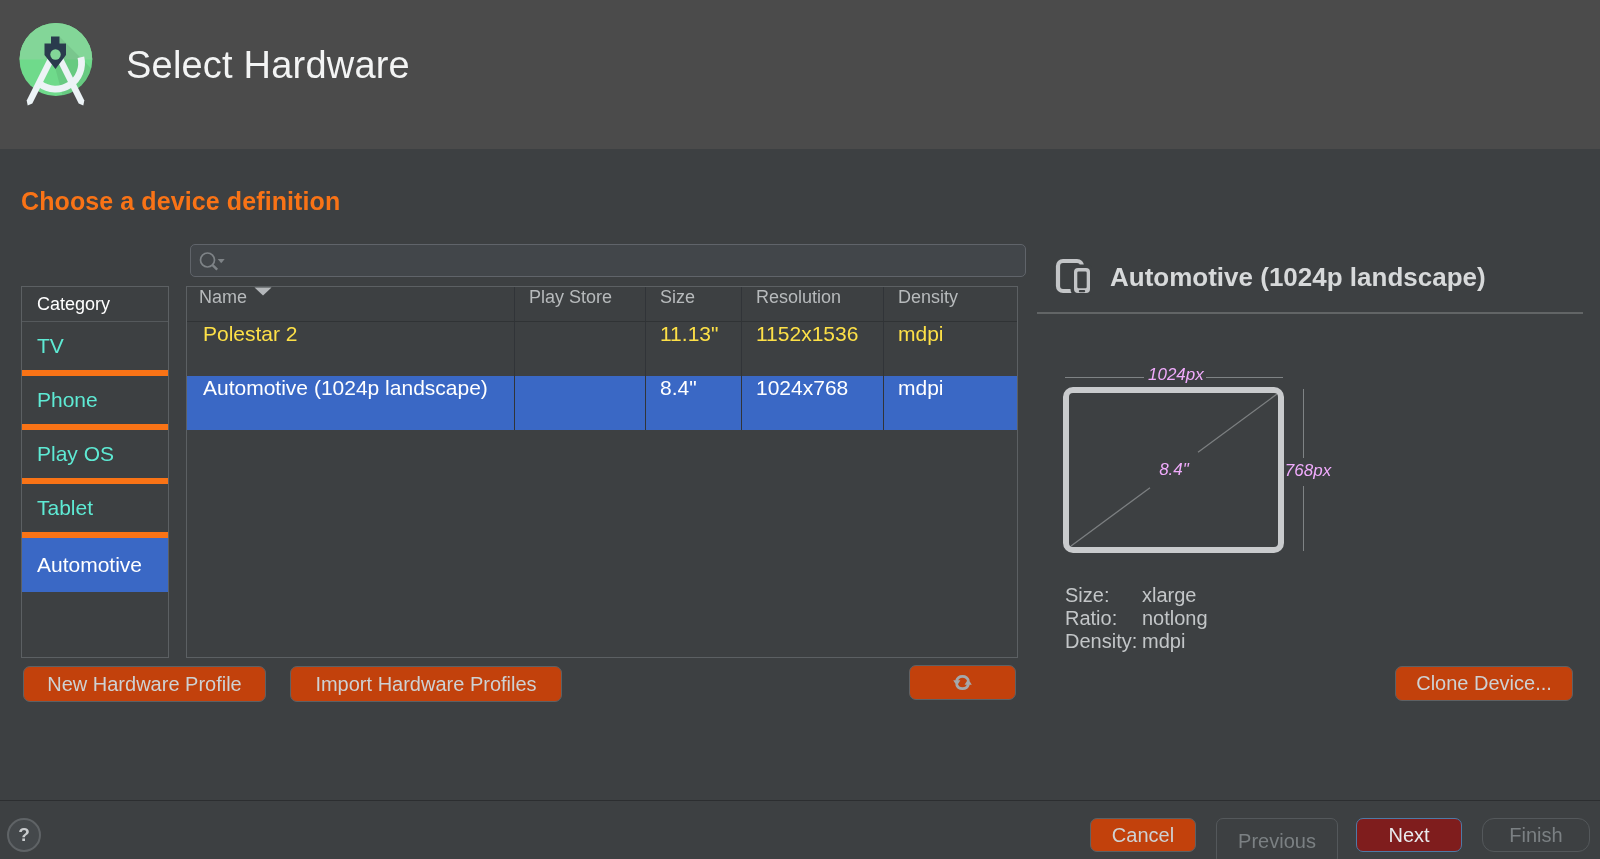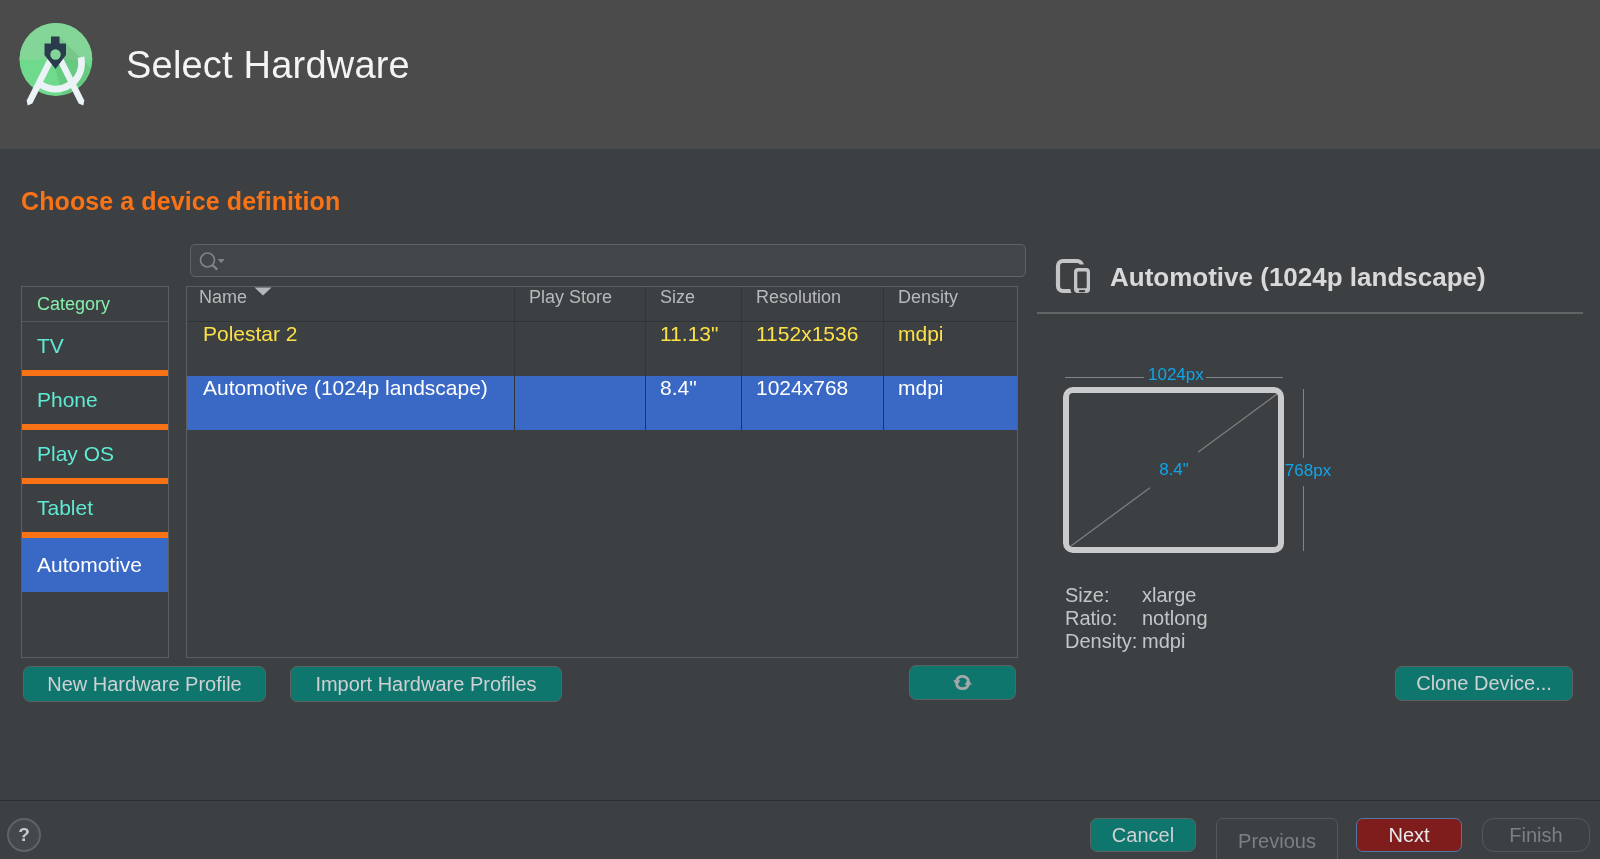--- a/index.html
+++ b/index.html
@@ -11,53 +11,53 @@
   .title { position:absolute; left:126px; top:44px; font-size:38px; color:#f3f4f4; letter-spacing:0.2px; }
   .h2 { position:absolute; left:21px; top:187px; font-size:25px; font-weight:bold; color:#f97316; letter-spacing:0.1px; }
   .search { position:absolute; left:190px; top:244px; width:836px; height:33px;
     background:#42464a; border:1.5px solid #60646a; border-radius:5px; }
   .search svg { position:absolute; left:7px; top:4px; }
   .search input { position:absolute; left:38px; top:2px; width:780px; height:26px; background:transparent;
     border:none; outline:none; color:#ccc; font-size:20px; font-family:inherit; }
   
   .catpanel { position:absolute; left:21px; top:286px; width:148px; height:372px;
     border:1px solid #5c6063; }
-  .cat-header { height:35px; border-bottom:1px solid #55595c; color:#86efac; font-size:18px;
+  .cat-header { height:35px; border-bottom:1px solid #55595c; color:#ffffff; font-size:18px;
     display:flex; align-items:center; padding-left:15px; }
   .cat-row { height:54px; display:flex; align-items:center; padding-left:15px;
     font-size:21px; color:#5eead4; border-bottom:6px solid #f97316; }
   .cat-row.selected { background:#3a68c5; color:#ffffff; border-bottom:none; }
   
   .table { position:absolute; left:186px; top:286px; width:832px; height:372px;
     border:1px solid #5c6063; }
   .t-header { display:flex; height:35px; border-bottom:1px solid #303335; }
   .t-header .t-cell { color:#b7babc; font-size:18px; } .t-header .t-cell.c0 { padding-left:12px; }
   .t-cell { padding-left:14px; display:flex; align-items:flex-start; border-right:1px solid #313438; }
   .t-cell.c0 { width:328px; padding-left:16px; }
   .t-cell.c1 { width:131px; }
   .t-cell.c2 { width:96px; }
   .t-cell.c3 { width:142px; }
   .t-cell.c4 { flex:1; border-right:none; }
   .t-row { display:flex; height:54px; font-size:21px; color:#fde047; }
   .t-row.selected { background:#3a68c5; color:#ffffff; }
   .sort-arrow { margin-left:7px; }
   
-  .btn { position:absolute; background:#0f766e; border:1.5px solid #5d6164; border-radius:7px;
+  .btn { position:absolute; background:#c2410c; border:1.5px solid #5d6164; border-radius:7px;
     color:#ced1d3; font-size:20px; font-family:inherit; display:flex; align-items:center; justify-content:center; }
   .btn-blue { background:#7f1d1d; border:1.5px solid #4e7aa6; color:#e8ebee; }
   .btn-ghost { background:transparent; border:1.5px solid #54585b; color:#7b8083; }
   
   .d-icon { position:absolute; left:1052px; top:255px; }
   .d-title { position:absolute; left:1110px; top:262px; font-size:26px; font-weight:bold; color:#d7d9da; }
   .d-sep { position:absolute; left:1037px; top:312px; width:546px; height:2px; background:#626566; }
   .diagram { position:absolute; left:1063px; top:387px; width:221px; height:166px;
     border:6px solid #c9cbcd; border-radius:10px; }
   .diag-svg { position:absolute; left:1063px; top:387px; }
   .mline { position:absolute; background:#7f8385; }
-  .mlabel { position:absolute; font-size:17px; color:#0ea5e9; }
+  .mlabel { position:absolute; font-size:17px; color:#f0abfc;font-style:italic; }
   .specs { position:absolute; left:1065px; top:584px; font-size:20px; color:#c3c6c8; line-height:23px; }
   .spec-row { display:flex; }
   .spec-label { width:77px; }
   
   .f-sep { position:absolute; left:0; top:800px; width:1600px; height:1px; background:#2c2e30; }
   .help { position:absolute; left:7px; top:818px; width:34px; height:34px; border-radius:50%;
     background:#44484b; border:2px solid #5f6366; color:#c9ccce; font-size:19px; font-weight:bold;
     display:flex; align-items:center; justify-content:center; }
 </style>
 </head>

